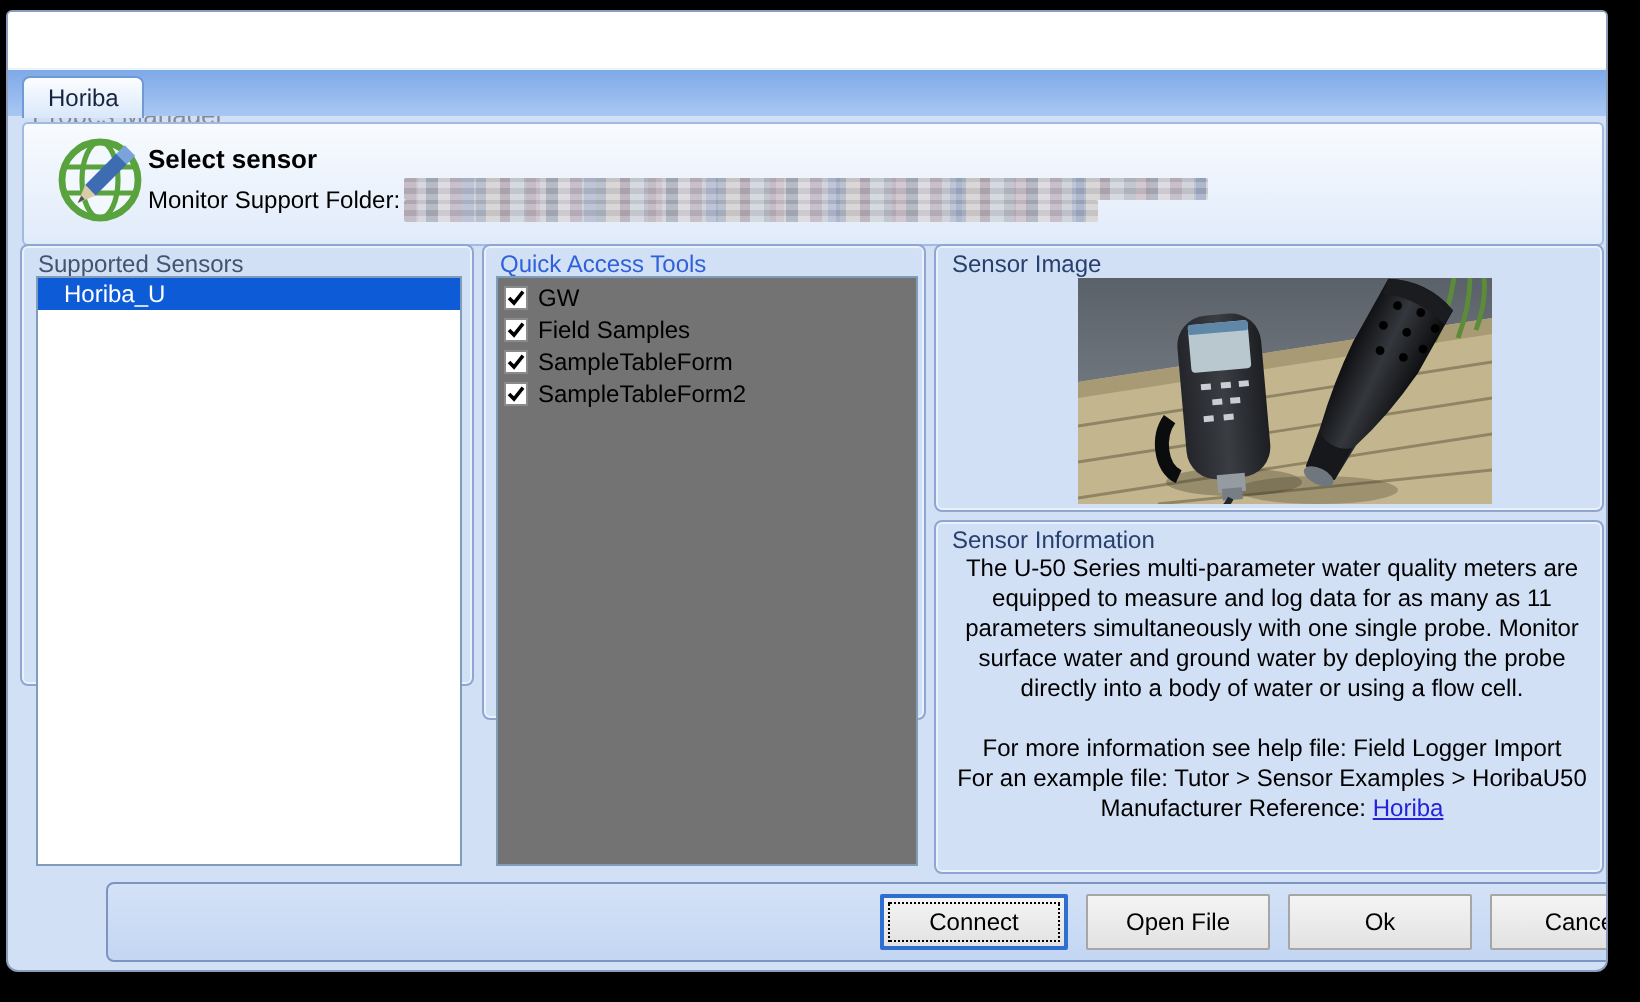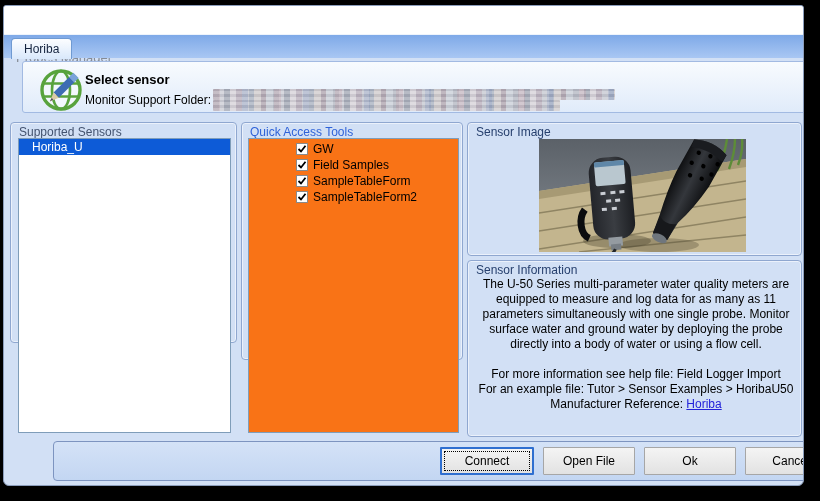--- a/index.html
+++ b/index.html
@@ -23,21 +23,21 @@
   }
   .tab {
     position:absolute; left:7px; top:3px; height:21px; padding:3px 12px 0 12px;
     background:linear-gradient(#fcfdff, #d9e8fb);
     border:1px solid #6f9ad2; border-bottom:none; border-radius:4px 4px 0 0;
     font-size:12px; color:#16243f;
   }
 
   
   .header-panel {
-    position:absolute; left:18px; top:55px; width:791px; height:52px;
+    position:absolute; left:7px; top:55px; width:791px; height:62px;
     background:linear-gradient(#f8fbfe, #e0ebfa);
     border:1px solid #a2bae2; border-radius:3px;
   }
   .header-icon { position:absolute; left:15px; top:5px; width:46px; height:46px; }
   .header-title { position:absolute; left:62px; top:10px; font-size:13px; font-weight:bold; color:#000; }
   .folder-label { position:absolute; left:62px; top:31px; font-size:12px; color:#000; }
   .mosaic {
     position:absolute; border-radius:1px;
     background-image:
       repeating-linear-gradient(0deg, rgba(255,255,255,.16) 0 3px, rgba(40,40,60,.07) 3px 6px),
@@ -73,21 +73,21 @@
     background:#fff; border:1px solid #7f9db9;
   }
   .list-item {
     height:16px; line-height:16px; font-size:12px; padding-left:13px; color:#000;
   }
   .list-item.selected { background:#0d5bd7; color:#fff; }
 
   
   .checklist {
     position:absolute; left:6px; top:15px; width:211px; height:295px;
-    background:#f97316; border:1px solid #7f9db9; padding-top:2px;padding-left:44px;
+    background:#737373; border:1px solid #7f9db9; padding-top:2px;
   }
   .cb-row { display:flex; align-items:center; height:16px; padding-left:3px; }
   .cb-box {
     width:12px; height:12px; background:#fff; border:1px solid #8a8a8a;
     display:inline-flex; align-items:center; justify-content:center; flex:0 0 12px;
   }
   .cb-box svg { display:block; }
   .cb-label { font-size:12px; color:#000; margin-left:5px; white-space:nowrap; }
 
   

